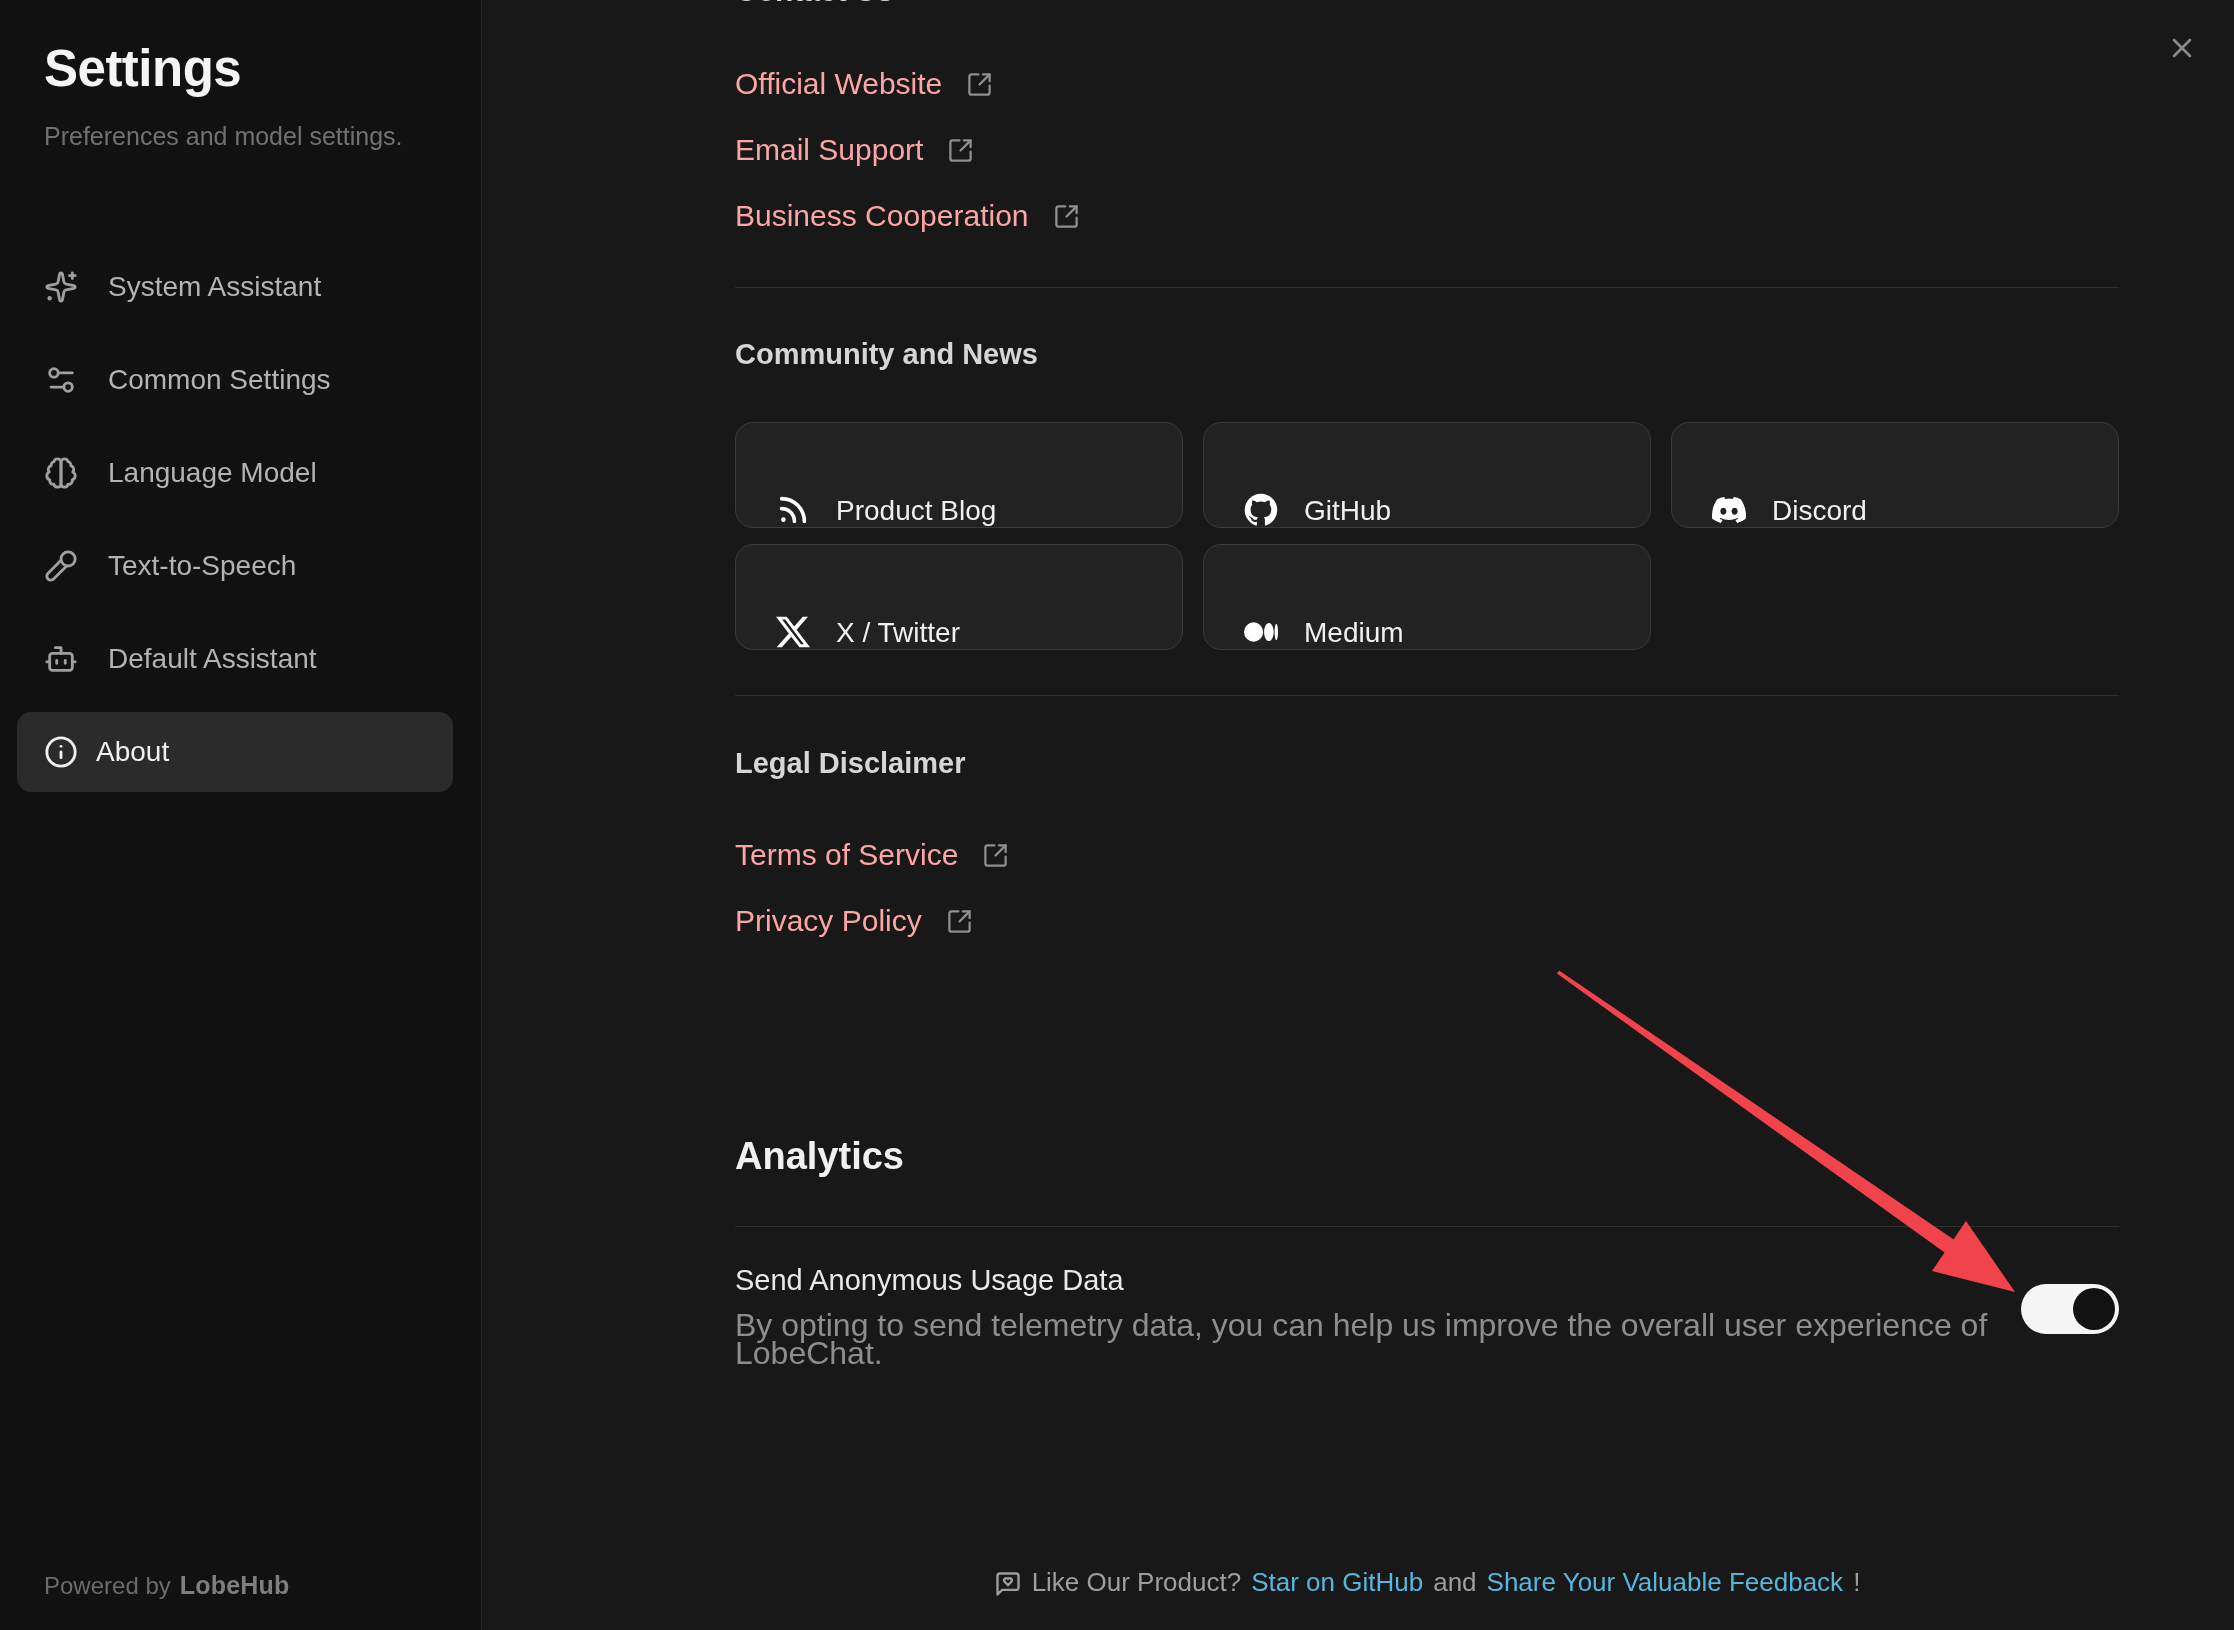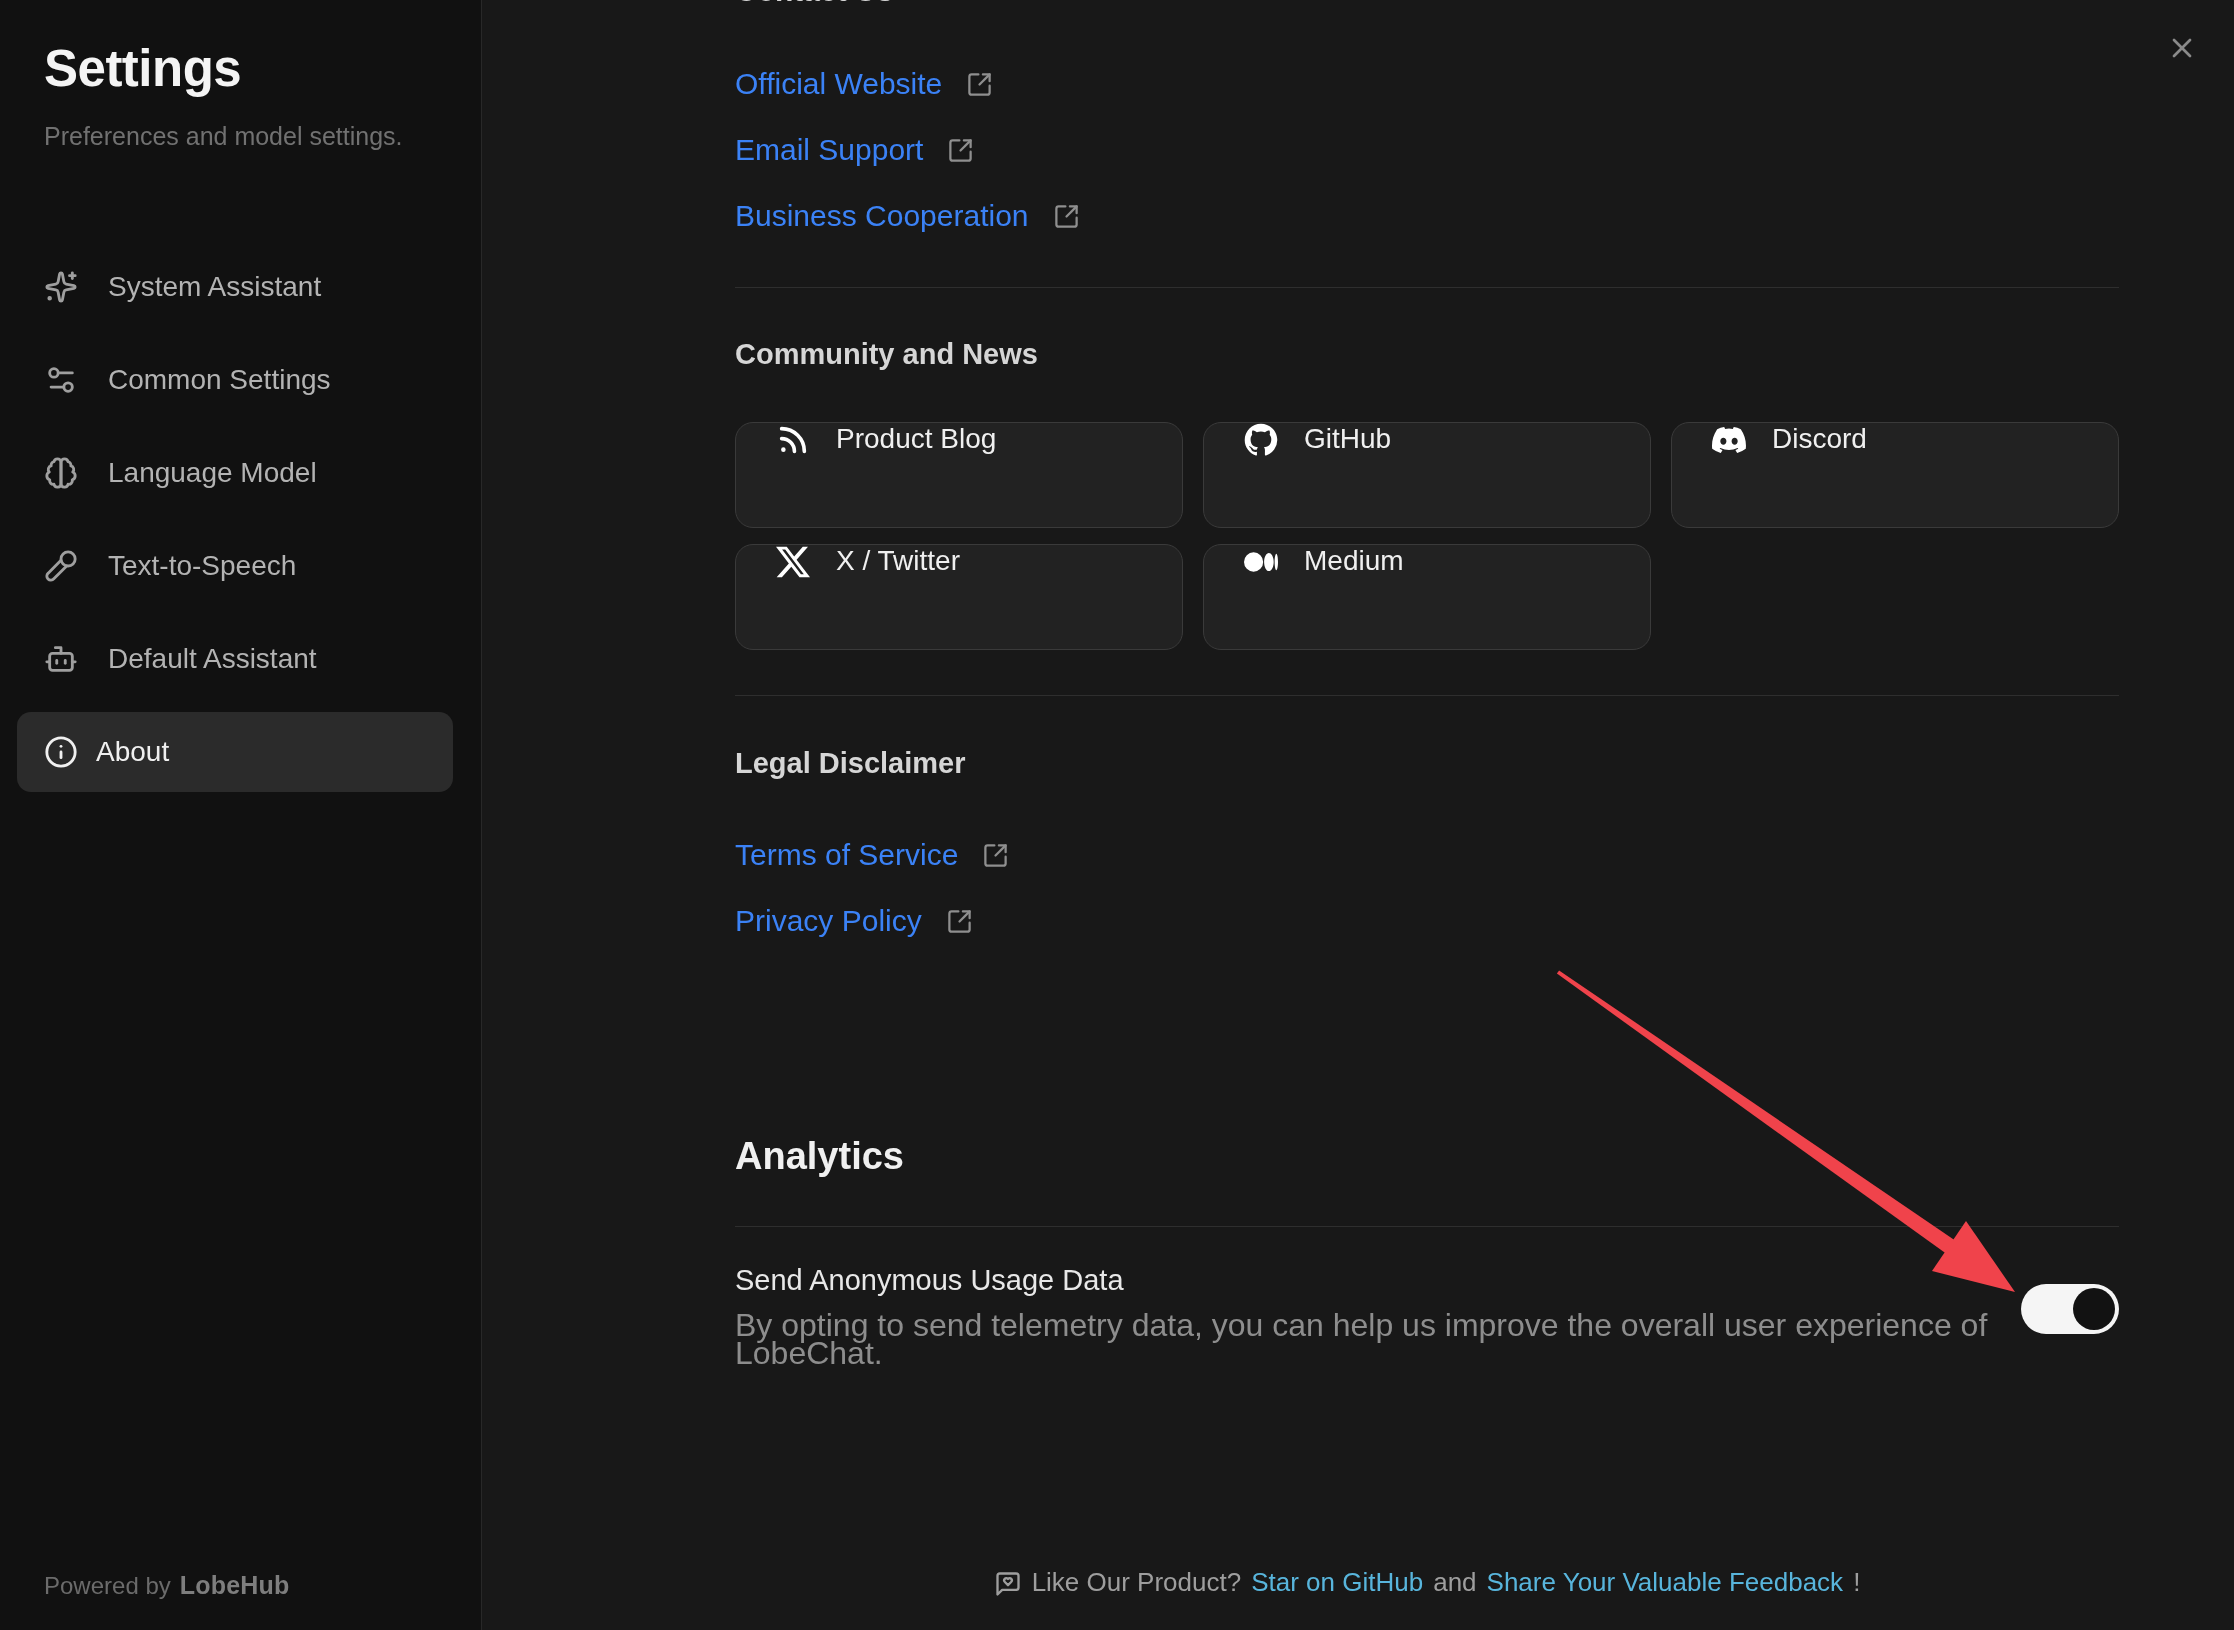--- a/index.html
+++ b/index.html
@@ -31,36 +31,36 @@
   .brand { font-size:25px; font-weight:700; color:#7e7e7e; letter-spacing:0.2px; }
 
   
   .main { position:absolute; left:608px; top:0; right:0; bottom:0; }
   .content { margin-left:127px; width:1384px; }
 
   .cut-heading { margin-top:-26px; font-size:30px; font-weight:700; color:#d6d6d6; line-height:34px; }
 
   .link-row {
     display:flex; align-items:center; gap:24px; height:46px; margin-top:20px;
-    font-size:30px; color:#3b82f6; cursor:pointer; width:max-content;
+    font-size:30px; color:#fca5a5; cursor:pointer; width:max-content;
   }
   .link-row .ext { width:27px; height:27px; color:#8f8f8f; }
   .contact .link-row.first { margin-top:53px; }
   .legal .link-row.first { margin-top:52px; }
 
   .divider { border:none; border-top:1px solid #2e2e2e; margin:48px 0 0 0; }
   .divider.after-buttons { margin-top:45px; }
 
   .section-heading { margin-top:50px; font-size:29px; font-weight:700; color:#d6d6d6; line-height:33px; }
   .section-heading.legal-h { margin-top:51px; }
 
   .btn-grid { margin-top:51px; display:grid; grid-template-columns:repeat(3,1fr); column-gap:20px; row-gap:16px; }
   .social-btn {
     height:106px; box-sizing:border-box; background:#222222; border:1px solid #3a3a3a;
-    border-radius:18px; display:flex; align-items:flex-start; gap:26px; padding-left:40px;
+    border-radius:18px; display:flex; align-items:flex-end; gap:26px; padding-left:40px;
     font-size:28px; color:#f0f0f0; cursor:pointer;
   }
   .social-btn .icon { width:34px; height:34px; color:#ffffff; }
 
   .page-heading { margin-top:191px; font-size:38px; font-weight:700; color:#f0f0f0; line-height:43px; }
 
   .setting-row { margin-top:37px; display:flex; align-items:flex-start; justify-content:space-between; }
   .setting-label { font-size:29px; color:#e8e8e8; line-height:33px; }
   .setting-desc { margin-top:14px; font-size:32px; color:#8d8d8d; line-height:28px; }
   .toggle { width:98px; height:50px; border-radius:25px; background:#f5f5f5; position:relative; cursor:pointer; flex-shrink:0; margin-top:20px; }

